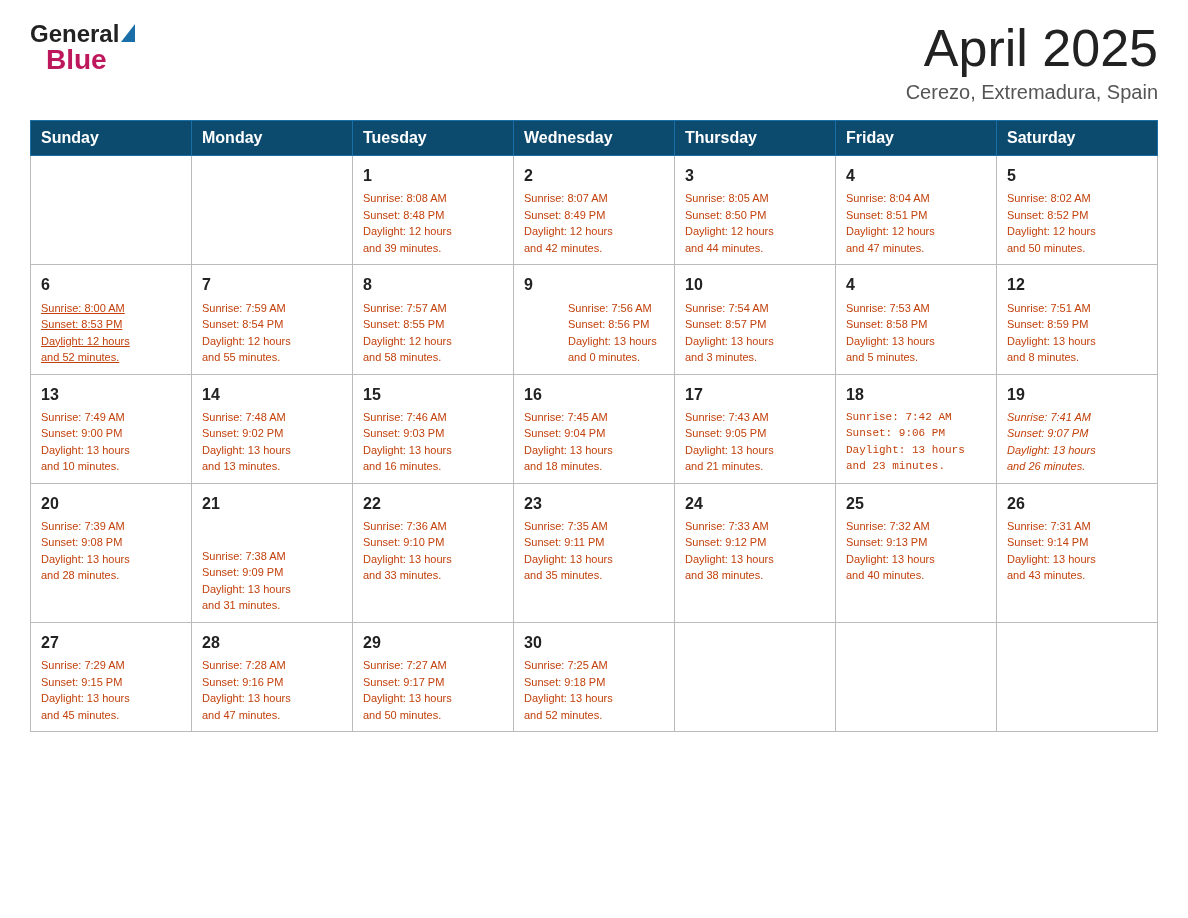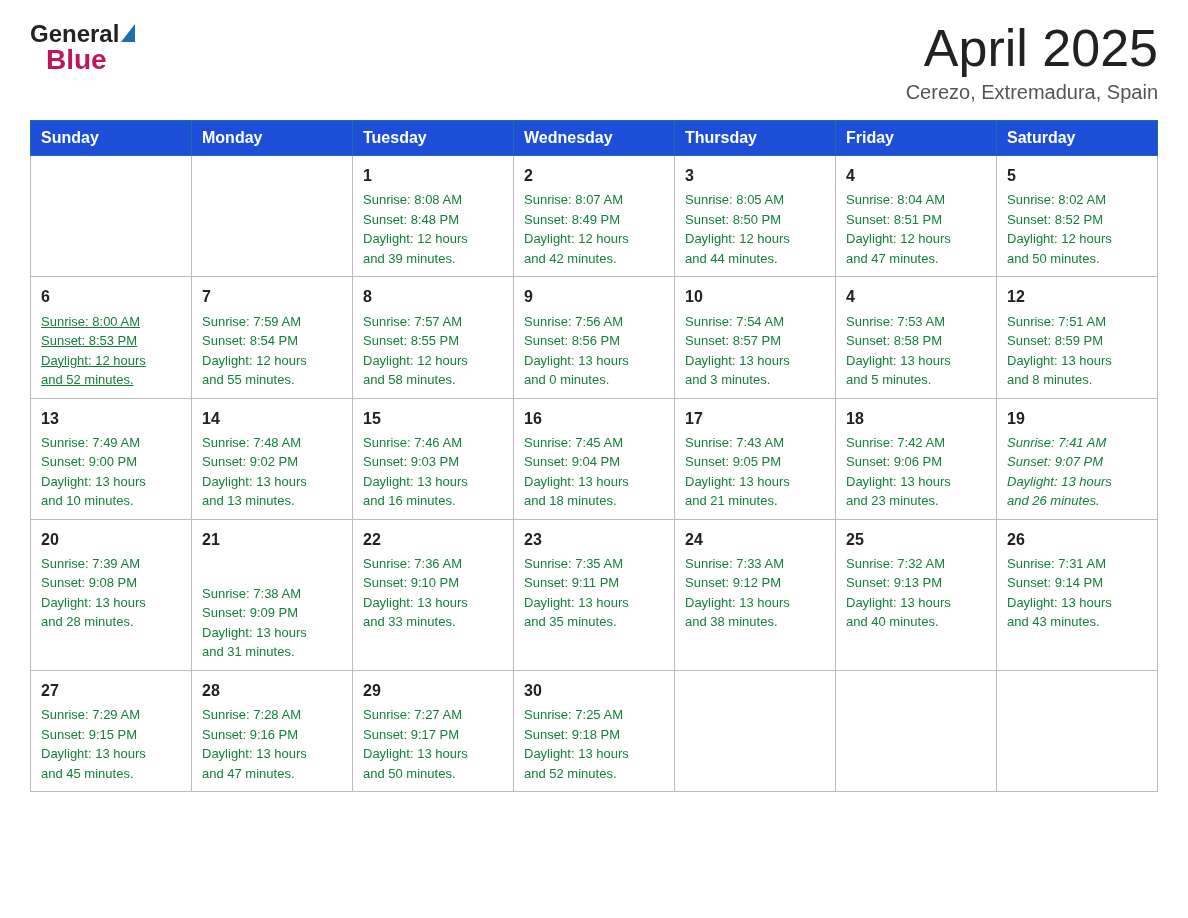--- a/index.html
+++ b/index.html
@@ -61,21 +61,21 @@
       color: #555;
       margin-top: 4px;
       text-align: center;
     }
     .calendar {
       width: 100%;
       border-collapse: collapse;
       border: 1px solid #bbb;
     }
     .calendar thead tr th {
-      background-color: #1d4ed8;
+      background-color: #0c4a6e;
       color: #fff;
       font-size: 16px;
       font-weight: bold;
       padding: 8px 10px;
       text-align: left;
       border: 1px solid #1a6fa8;
     }
     .calendar tbody tr td {
       vertical-align: top;
       padding: 8px 10px;
@@ -87,22 +87,22 @@
       line-height: 1.45;
     }
     .day-num {
       font-size: 16px;
       font-weight: bold;
       color: #222;
       display: block;
       margin-bottom: 3px;
     }
     .day-info {
-      color: #15803d;
-      font-size: 13px;
+      color: #c2410c;
+      font-size: 11px;
       line-height: 1.5;
     }
     .empty-cell {
       background: #fff;
     }
     tbody tr td:first-child .day-num,
     tbody tr td:last-child .day-num {
       color: #222;
     }
   </style>
@@ -192,21 +192,21 @@
         </td>
         <td>
           <span class="day-num">8</span>
           <div class="day-info" style="white-space: pre-line;">Sunrise: 7:57 AM
 Sunset: 8:55 PM
 Daylight: 12 hours
 and 58 minutes.</div>
         </td>
         <td>
           <span class="day-num">9</span>
-          <div class="day-info" style="white-space: pre-line;">Sunrise: 7:56 AM
+          <div class="day-info" style="white-space: pre-line; margin-left: 44px;">Sunrise: 7:56 AM
 Sunset: 8:56 PM
 Daylight: 13 hours
 and 0 minutes.</div>
         </td>
         <td>
           <span class="day-num">10</span>
           <div class="day-info" style="white-space: pre-line;">Sunrise: 7:54 AM
 Sunset: 8:57 PM
 Daylight: 13 hours
 and 3 minutes.</div>
@@ -257,21 +257,21 @@
         </td>
         <td>
           <span class="day-num">17</span>
           <div class="day-info" style="white-space: pre-line;">Sunrise: 7:43 AM
 Sunset: 9:05 PM
 Daylight: 13 hours
 and 21 minutes.</div>
         </td>
         <td>
           <span class="day-num">18</span>
-          <div class="day-info" style="white-space: pre-line;">Sunrise: 7:42 AM
+          <div class="day-info" style="white-space: pre-line; font-family: Liberation Mono, monospace;">Sunrise: 7:42 AM
 Sunset: 9:06 PM
 Daylight: 13 hours
 and 23 minutes.</div>
         </td>
         <td>
           <span class="day-num">19</span>
           <div class="day-info" style="white-space: pre-line; font-style: italic;">Sunrise: 7:41 AM
 Sunset: 9:07 PM
 Daylight: 13 hours
 and 26 minutes.</div>

